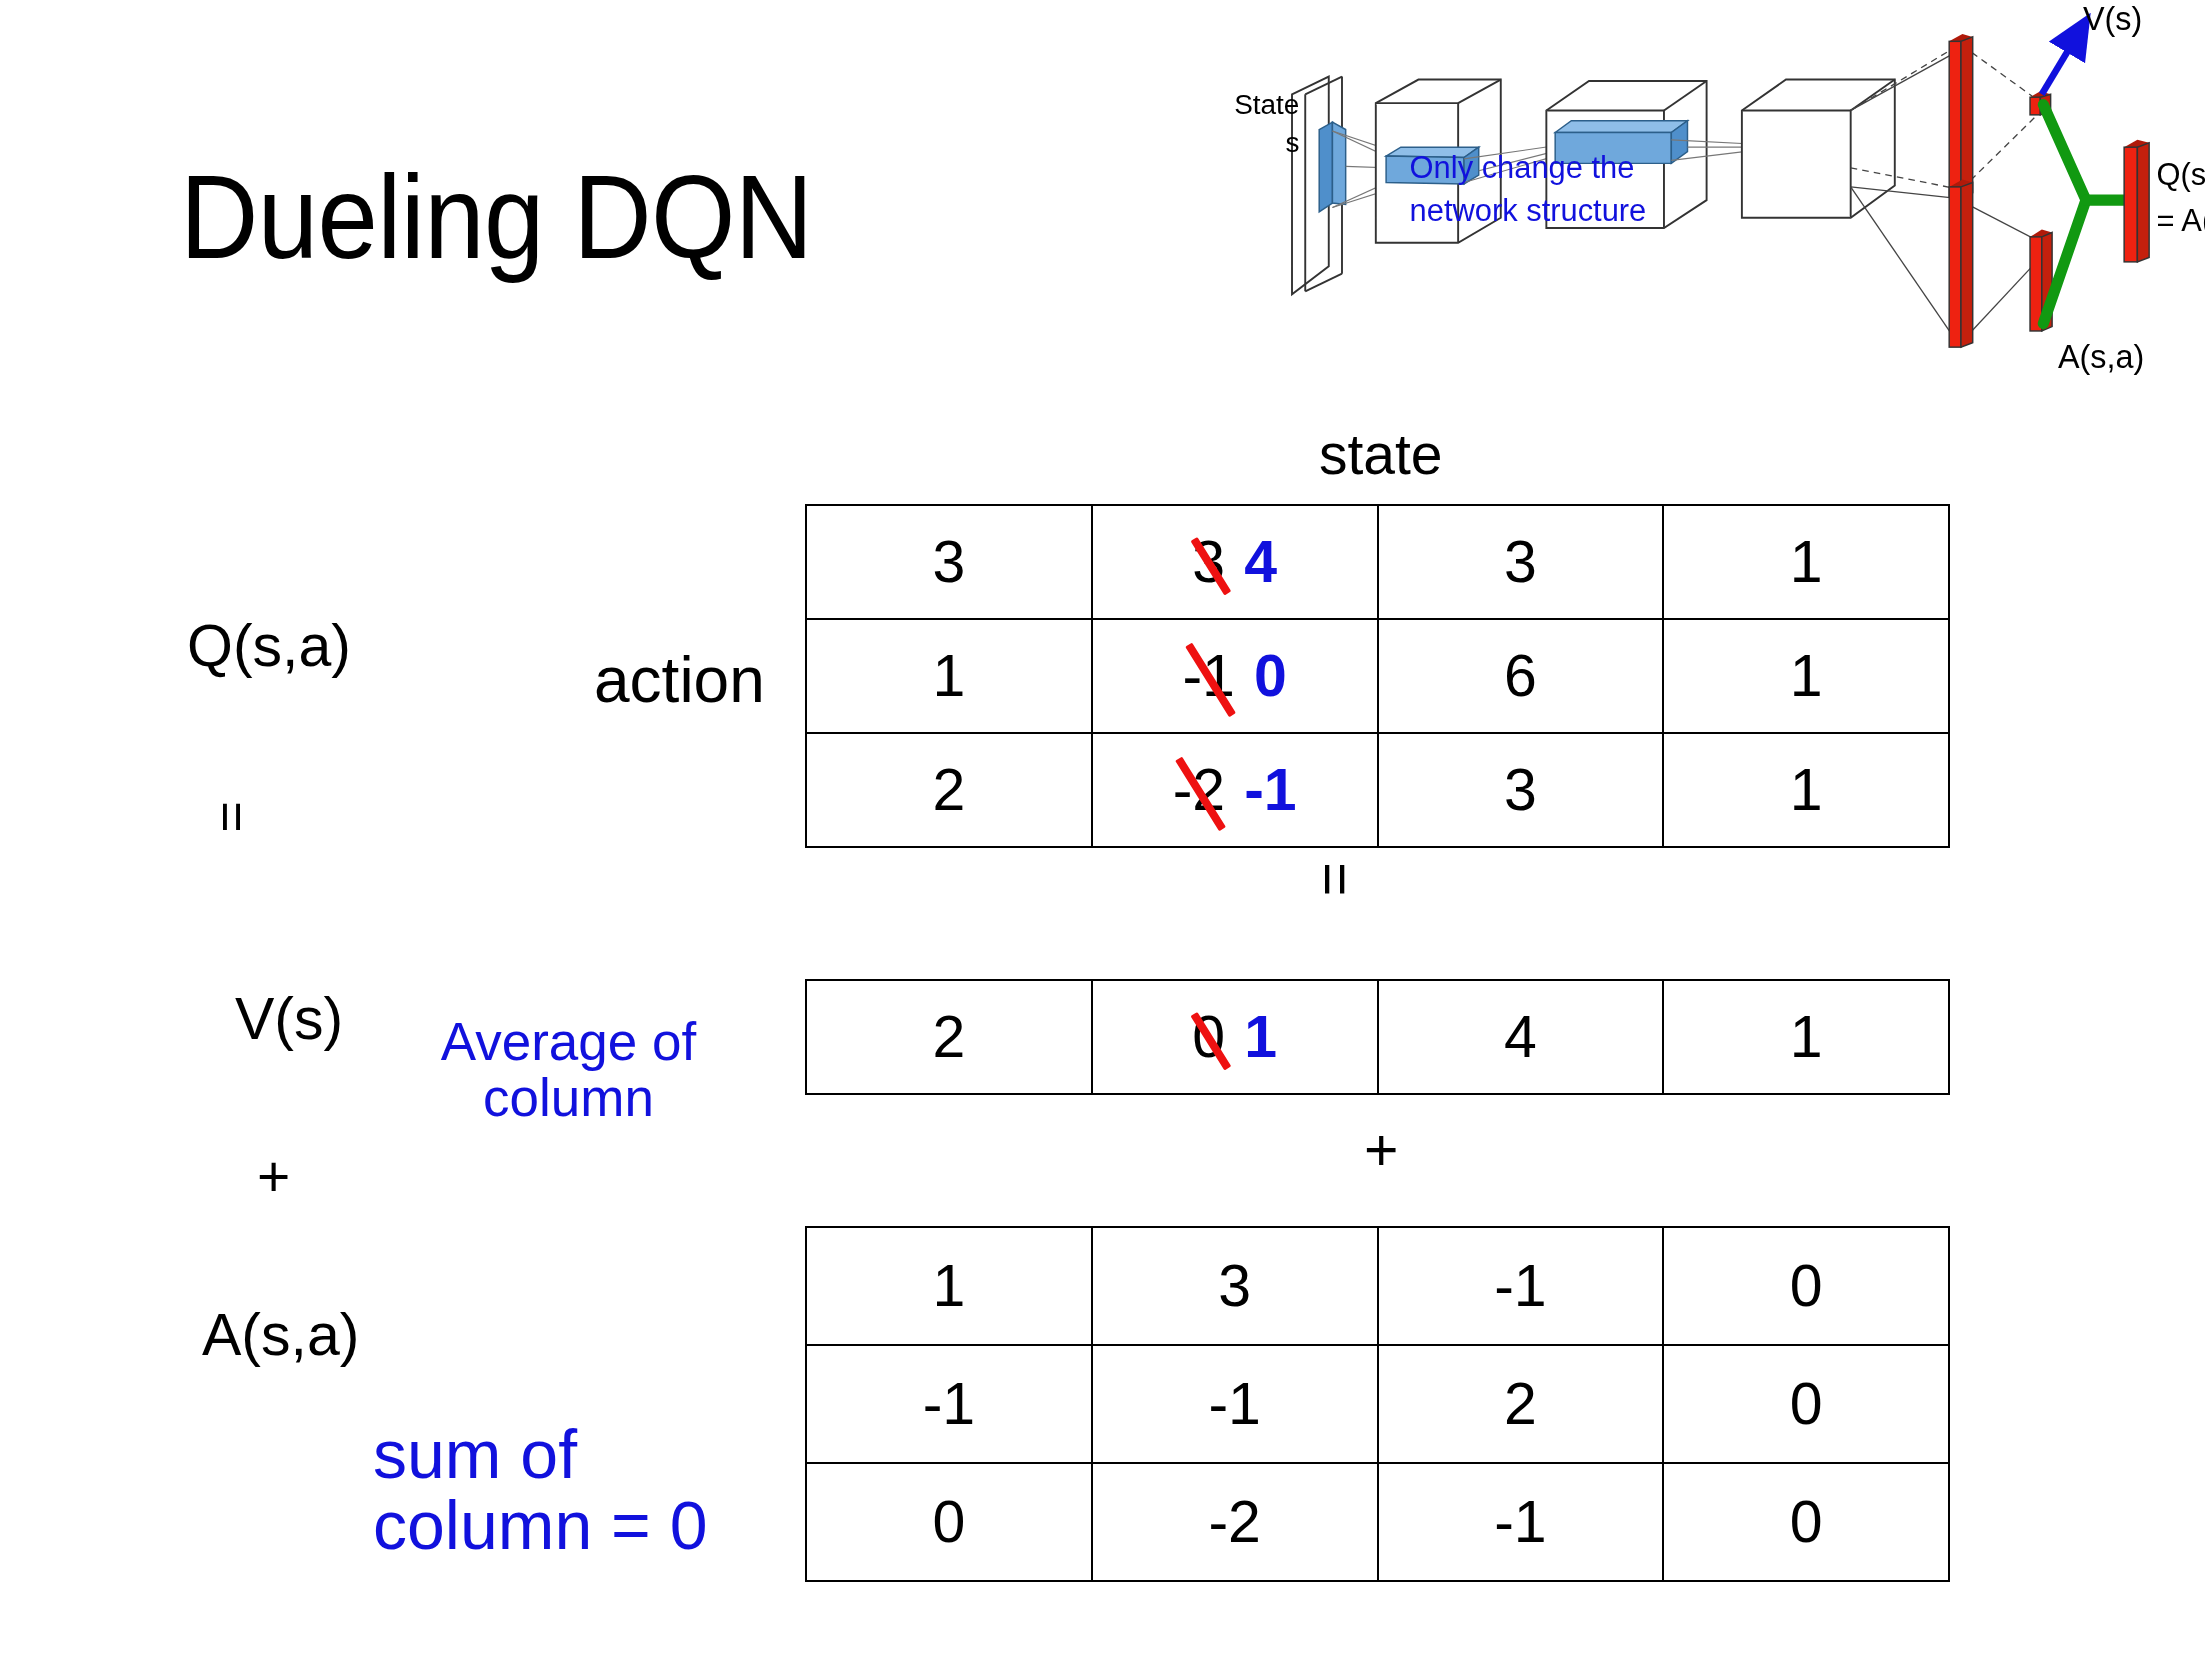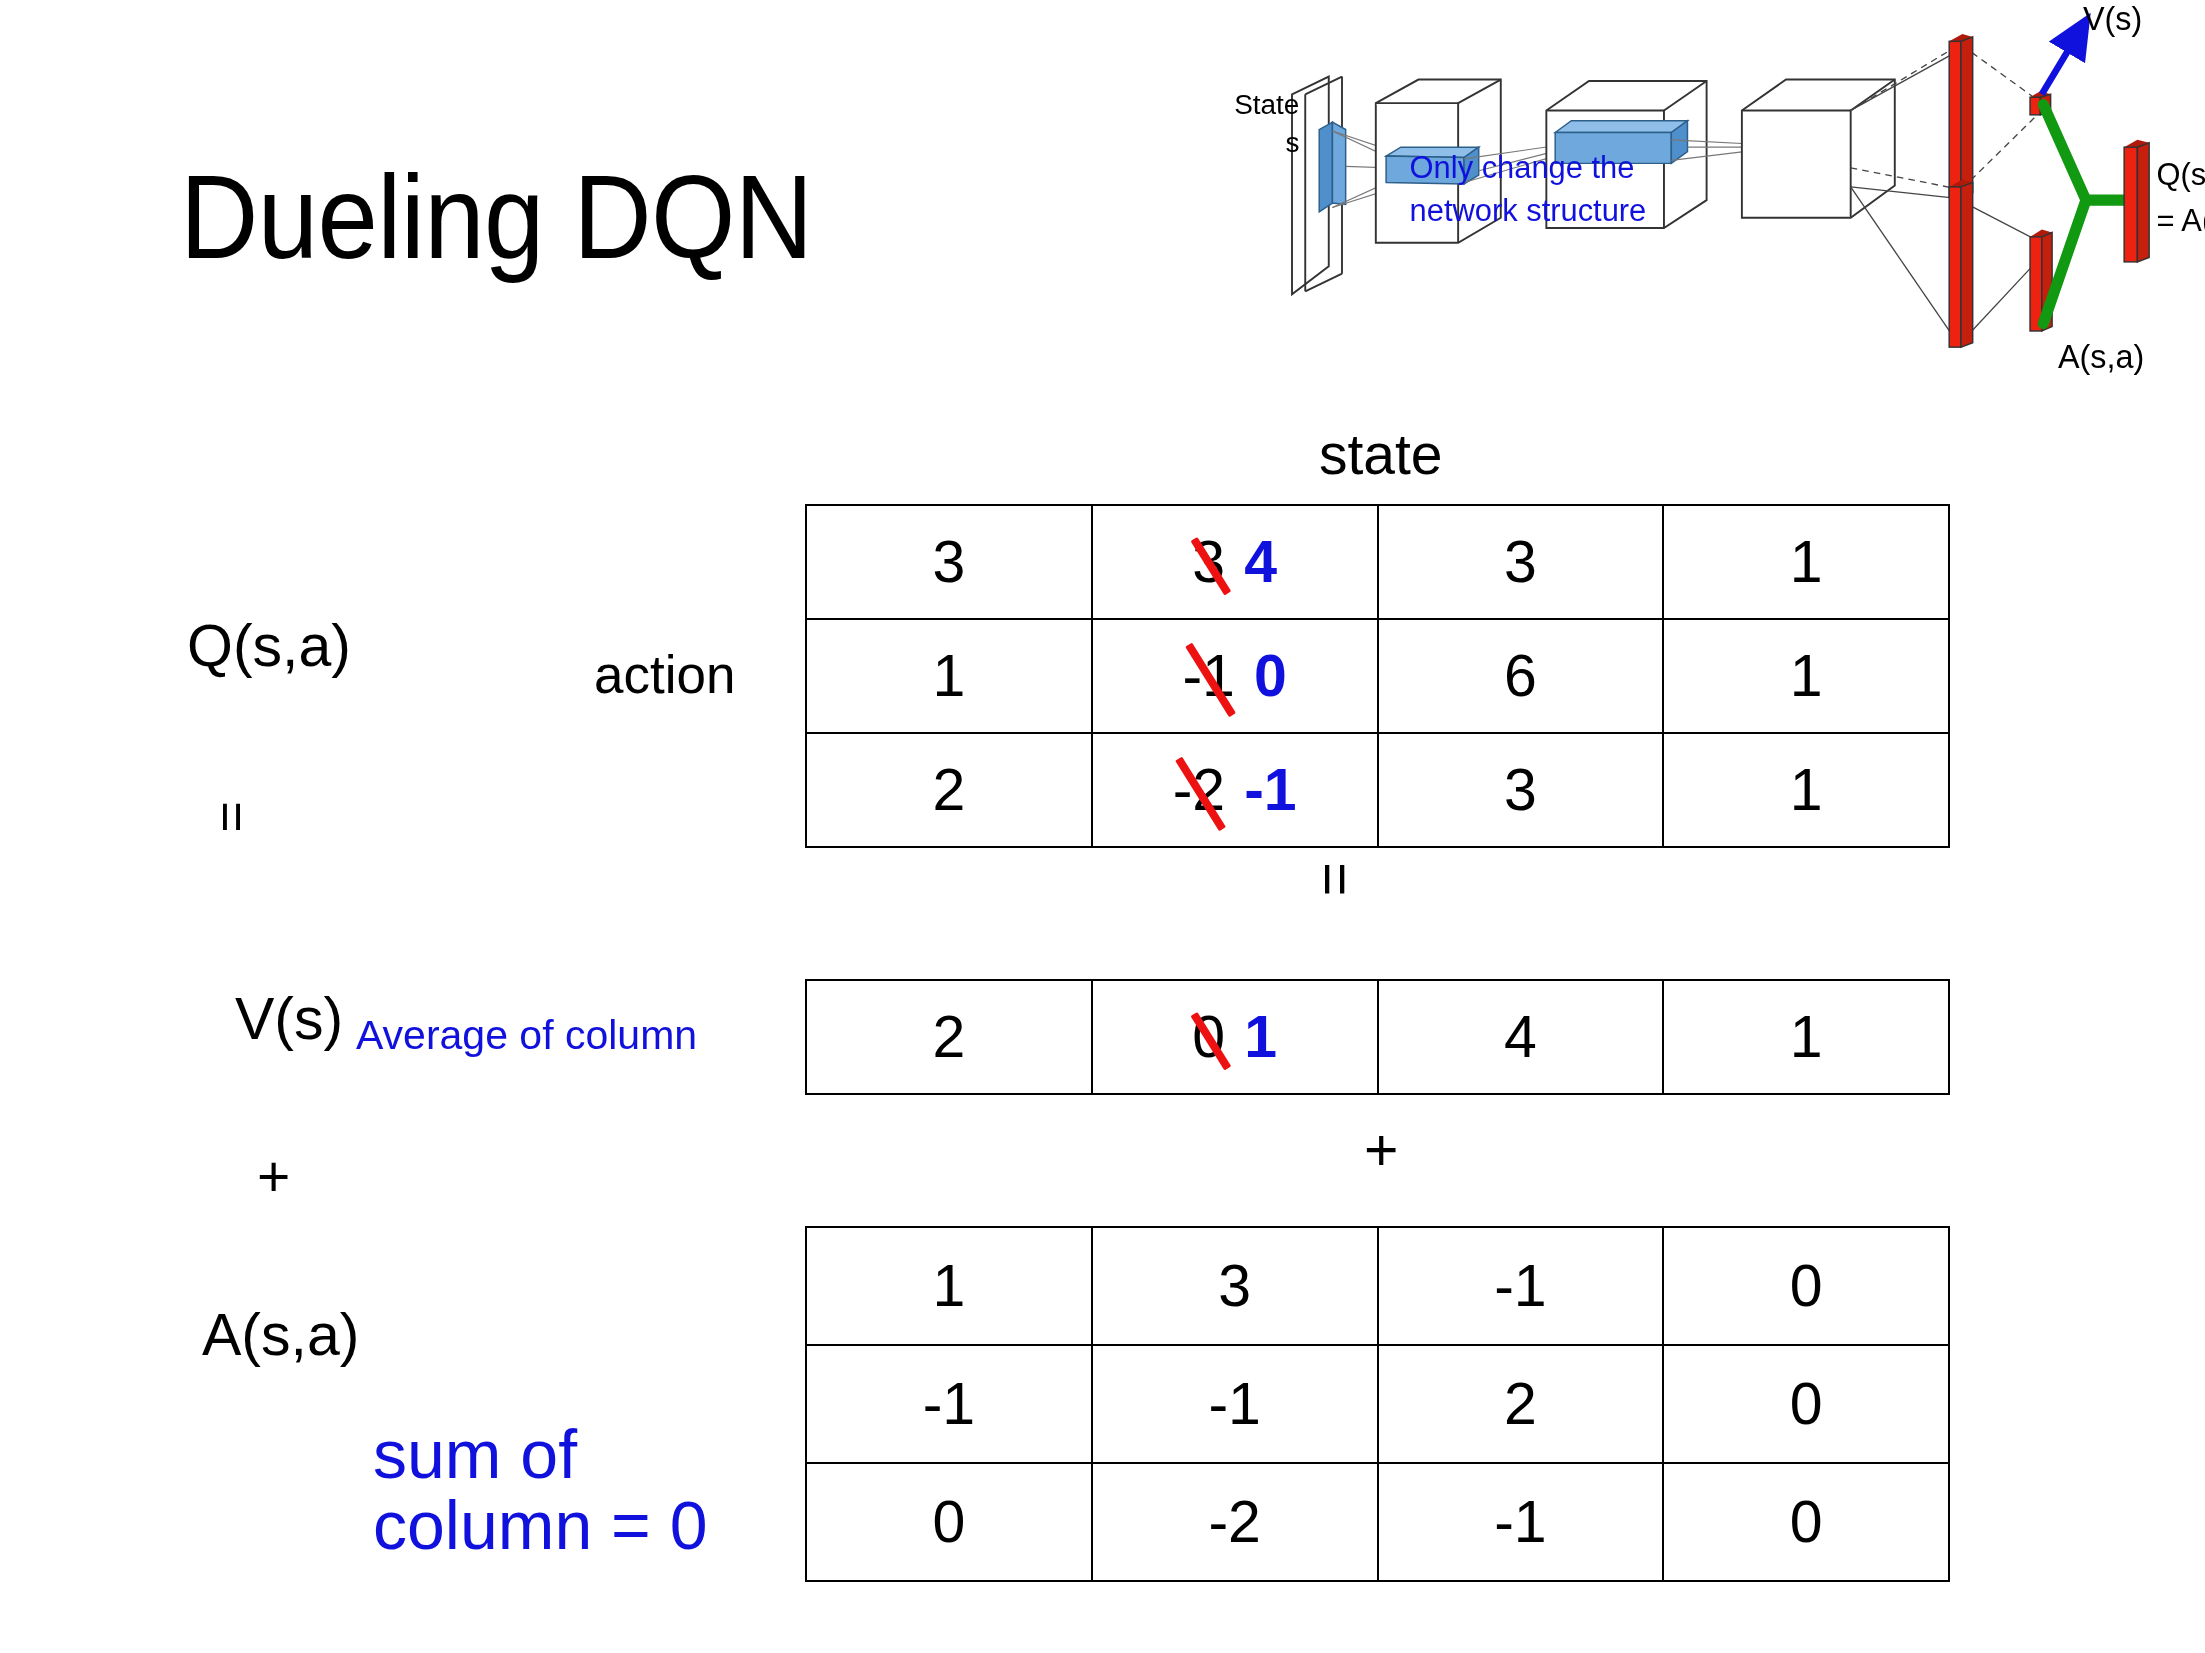--- a/index.html
+++ b/index.html
@@ -46,24 +46,24 @@
   .lbl {
     position: absolute;
     white-space: nowrap;
     line-height: 1.05;
   }
   .lbl-black { color: #000000; }
   .lbl-blue  { color: #1111DD; }
 
   #lbl-state  { left: 1319px; top: 425px;  font-size: 57px; }
   #lbl-qsa    { left: 187px;  top: 616px;  font-size: 59px; }
-  #lbl-action { left: 594px;  top: 647px;  font-size: 53px; }
+  #lbl-action { left: 594px;  top: 647px;  font-size: 64px; }
   #lbl-eq1    { left: 261px;  top: 801px; font-size: 54px; }
   #lbl-vs     { left: 235px;  top: 989px; font-size: 59px; }
-  #lbl-avg    { left: 356px;  top: 1014px; font-size: 41px; width: 353px; white-space: normal; }
+  #lbl-avg    { left: 392px;  top: 1014px; font-size: 53px; width: 353px; white-space: normal; text-align: center; }
   #lbl-plus1  { left: 257px;  top: 1147px; font-size: 57px; }
   #lbl-asa    { left: 202px;  top: 1305px; font-size: 59px; }
   #lbl-sum    { left: 373px;  top: 1419px; font-size: 68px; width: 382px; white-space: normal; }
 
   
   .op {
     position: absolute;
     font-size: 59px;
     color: #000000;
     line-height: 1;

